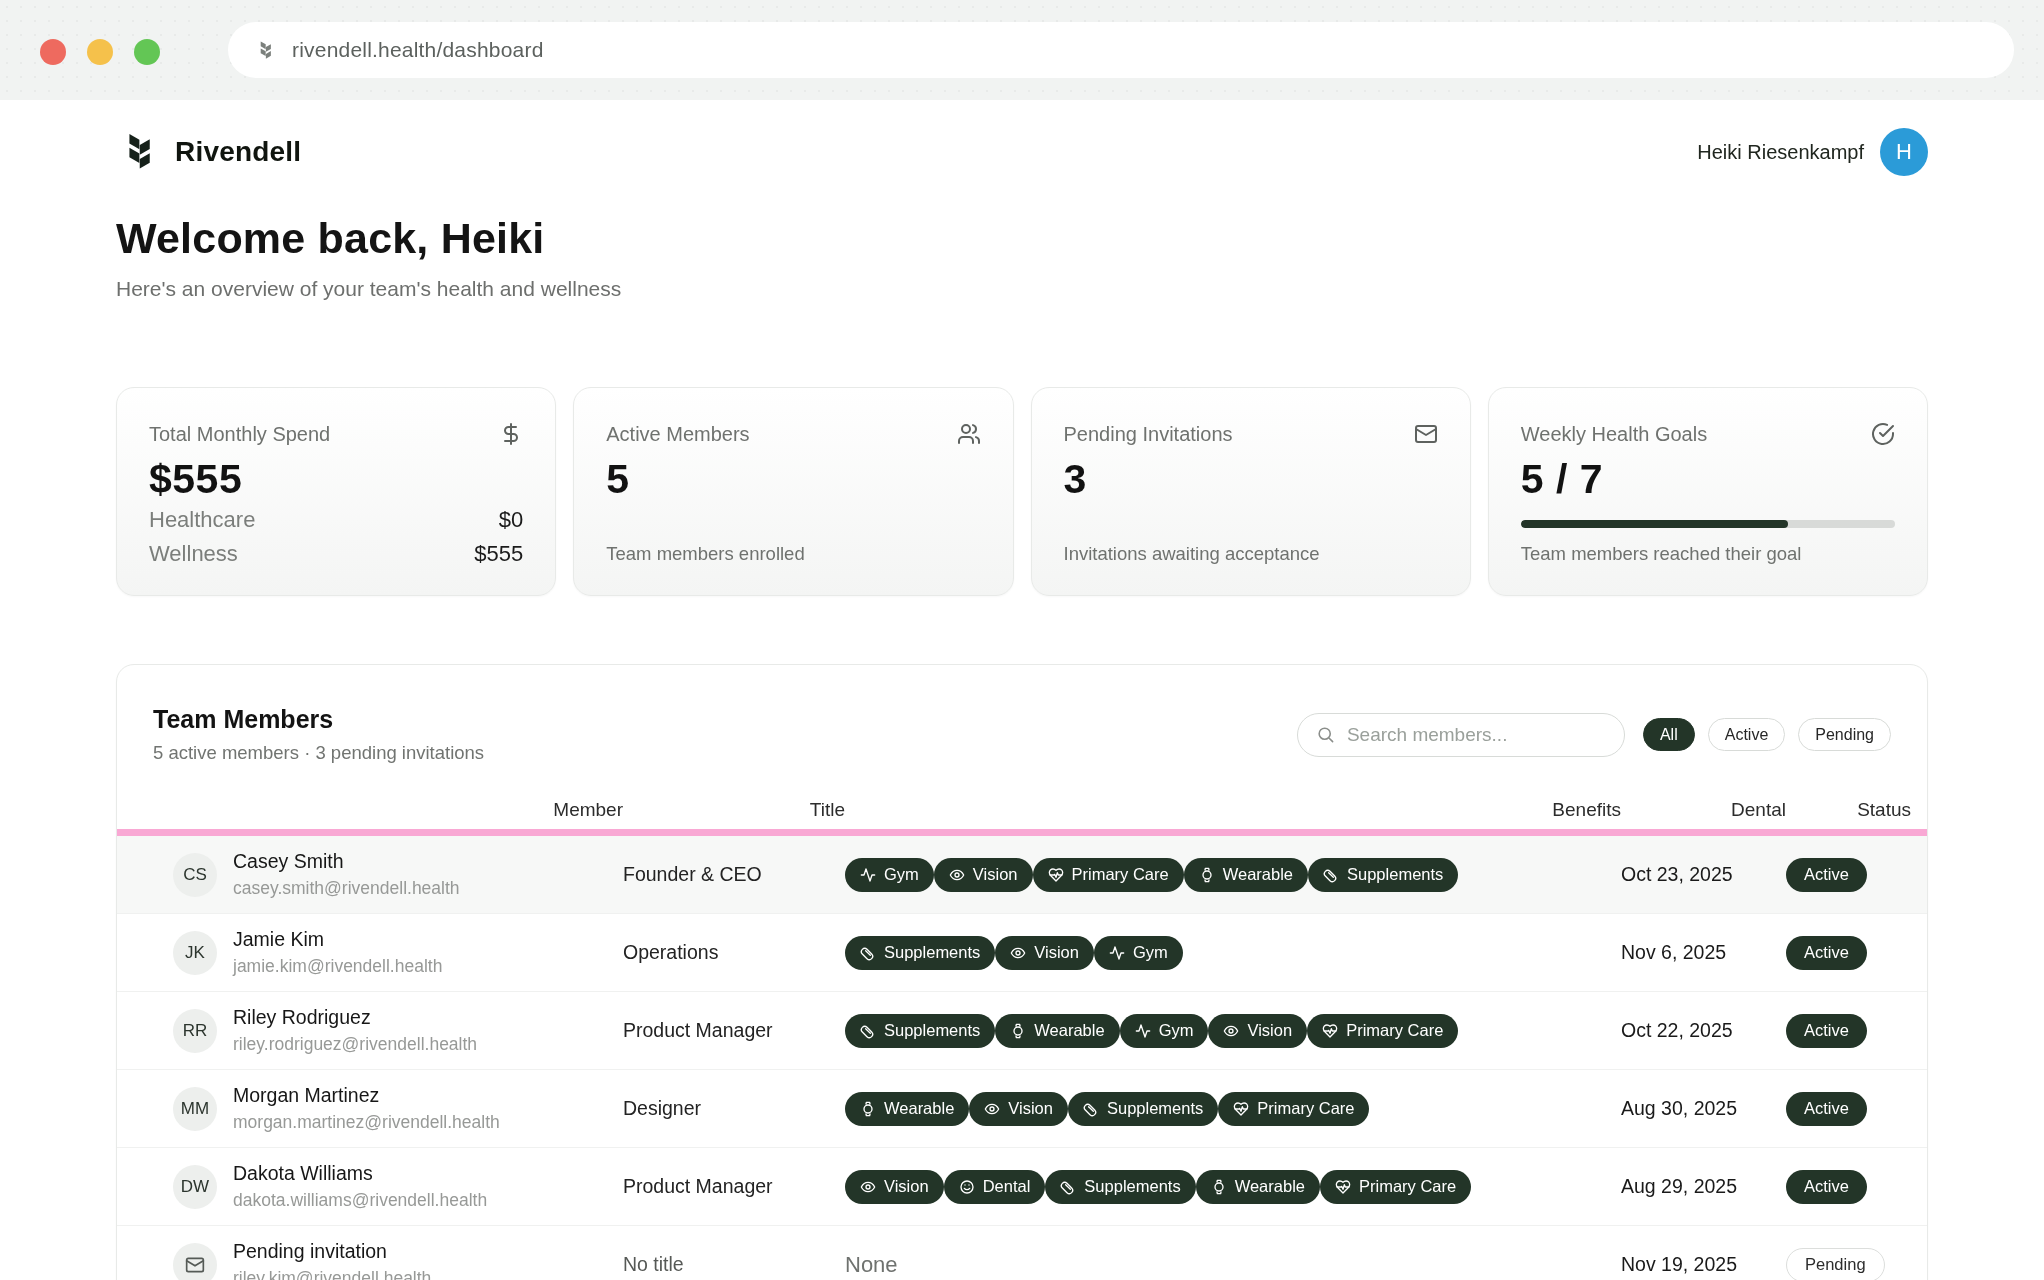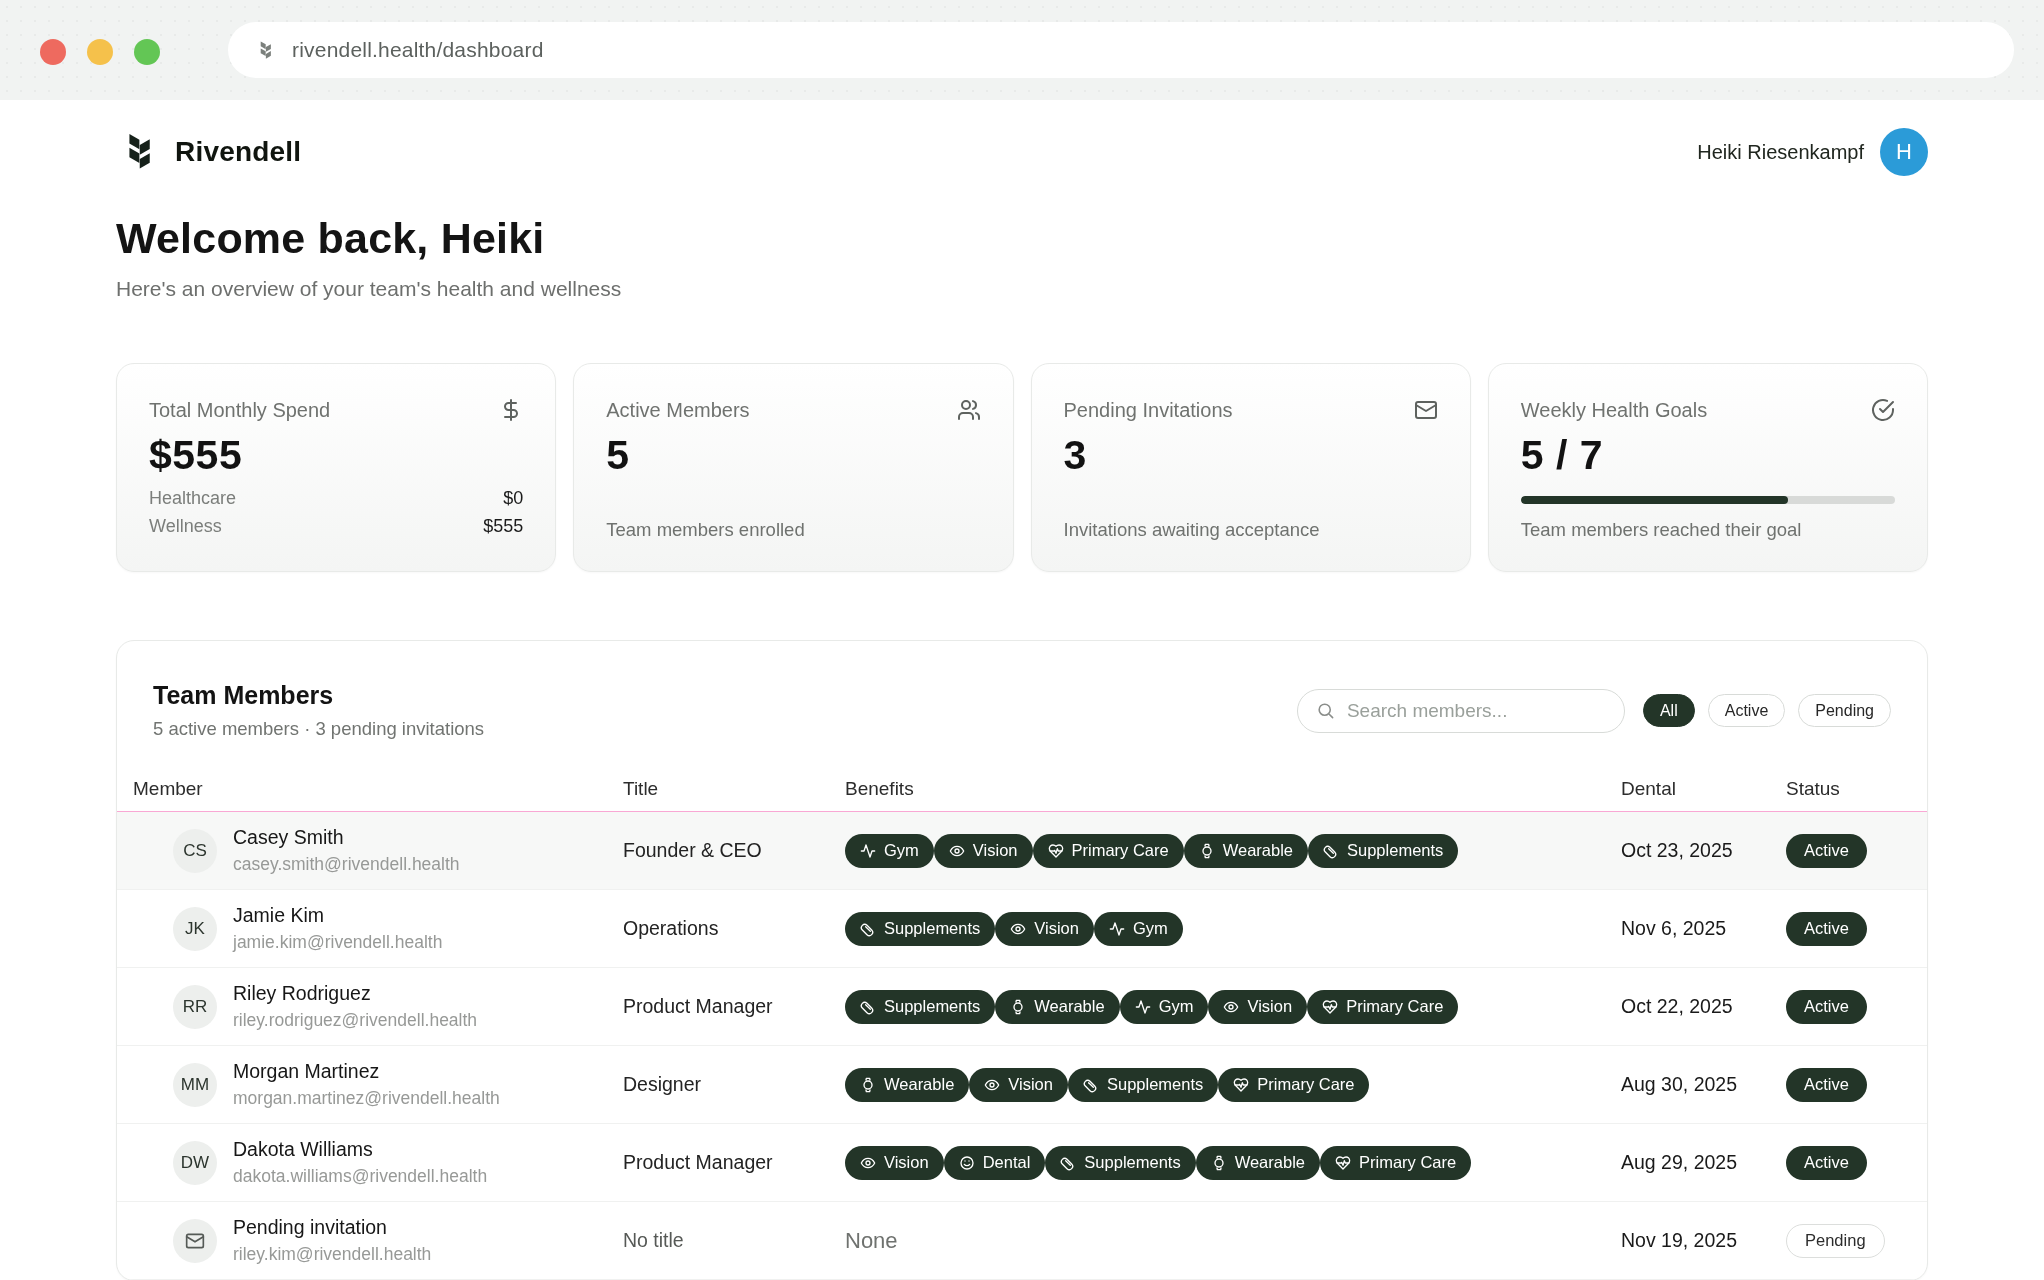--- a/index.html
+++ b/index.html
@@ -45,34 +45,34 @@
   .avatar-user {
     width: 48px; height: 48px; border-radius: 50%;
     background: #2b9bd8; color: #fff; font-size: 22px; font-weight: 500;
     display: flex; align-items: center; justify-content: center;
   }
 
   h1.welcome-title { margin-top: 38px; font-size: 43px; font-weight: 700; color: #141414; letter-spacing: 0.2px; }
   .welcome-sub { margin-top: 14px; font-size: 21px; color: #6d6f6d; }
 
   
-  .stats { margin-top: 62px; display: grid; grid-template-columns: repeat(4, 1fr); gap: 17px; }
+  .stats { margin-top: 86px; display: grid; grid-template-columns: repeat(4, 1fr); gap: 17px; }
   .card {
     height: 209px; border: 1px solid #e8eae8; border-radius: 18px;
     background: linear-gradient(180deg, #ffffff 0%, #f4f5f4 100%);
     box-shadow: 0 1px 2px rgba(0,0,0,0.03);
     padding: 34px 32px 30px; display: flex; flex-direction: column;
   }
   .card-head { display: flex; align-items: center; justify-content: space-between; }
   .card-label { font-size: 20px; color: #6f726f; }
   .card-icon { color: #5e625f; display: flex; }
   .card-icon svg { width: 24px; height: 24px; }
   .card-value { margin-top: 10px; font-size: 41px; font-weight: 700; color: #121212; letter-spacing: 0.5px; }
   .card-foot { margin-top: auto; }
-  .break-row { display: flex; justify-content: space-between; font-size: 18px; line-height: 1.55; }
+  .break-row { display: flex; justify-content: space-between; font-size: 22px; line-height: 1.55; }
   .break-label { color: #7b7e7b; }
   .break-value { color: #1b1b1b; }
   .card-sub { font-size: 18.5px; color: #6f726f; }
   .progress-track { height: 8px; border-radius: 4px; background: #d8dad8; margin-bottom: 15px; overflow: hidden; }
   .progress-fill { height: 100%; border-radius: 4px; background: #233528; }
 
   
   .team-card {
     margin-top: 68px; border: 1px solid #e8eae8; border-radius: 18px;
     background: #ffffff; box-shadow: 0 1px 2px rgba(0,0,0,0.03);
@@ -100,21 +100,21 @@
     font-family: "Liberation Sans", sans-serif;
   }
   .filter-pill.active { background: #233528; border-color: #233528; color: #fff; }
 
   
   .thead, .trow {
     display: grid;
     grid-template-columns: 490px 222px 1fr 165px 125px;
     align-items: center; padding: 0 16px;
   }
-  .thead { height: 46px; border-bottom: 1px solid #f9a8d4; }
+  .thead { height: 46px; border-bottom: 7px solid #f9a8d4; text-align: right; }
   .th { font-size: 19px; color: #2c2c2c; }
   .trow { height: 78px; border-bottom: 1px solid #f0f1f0; }
   .trow.tinted { background: #f7f8f7; }
   .member-cell { display: flex; align-items: center; gap: 16px; margin-left: 40px; }
   .avatar-initials {
     width: 44px; height: 44px; border-radius: 50%; background: #edefed;
     display: flex; align-items: center; justify-content: center;
     font-size: 17px; color: #2c352e; flex: 0 0 auto;
   }
   .avatar-initials svg { width: 20px; height: 20px; color: #555a56; }

